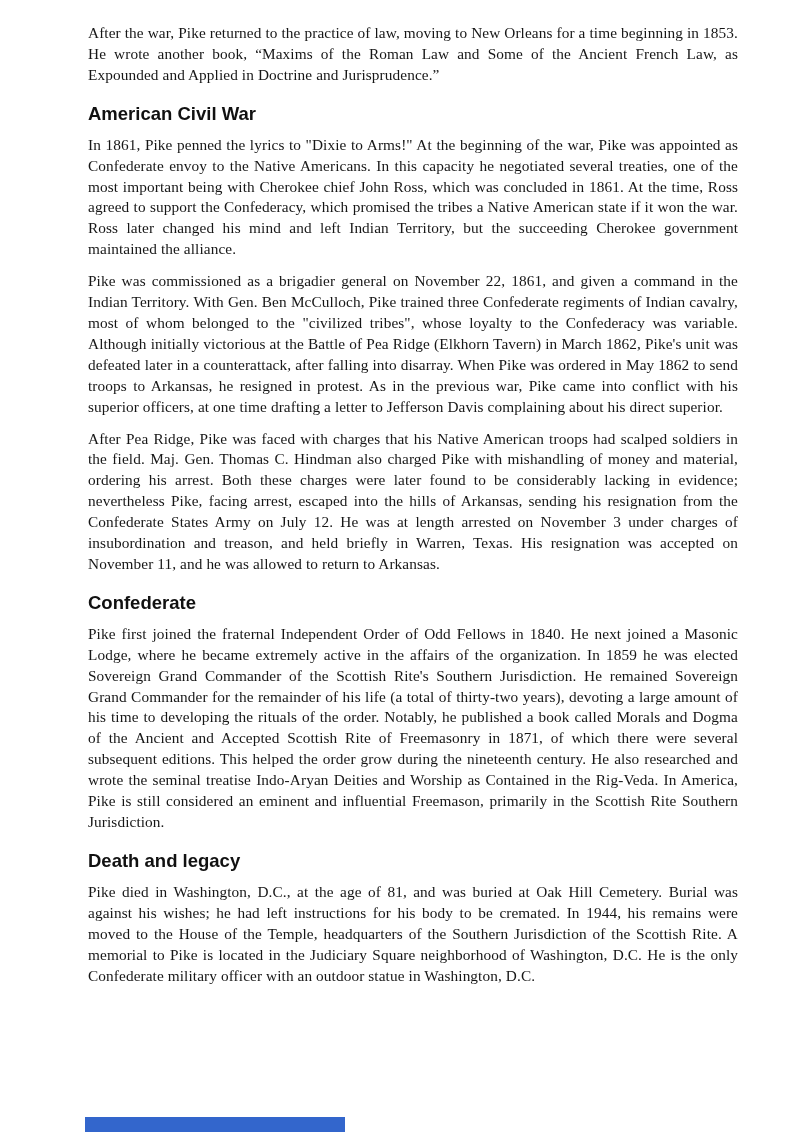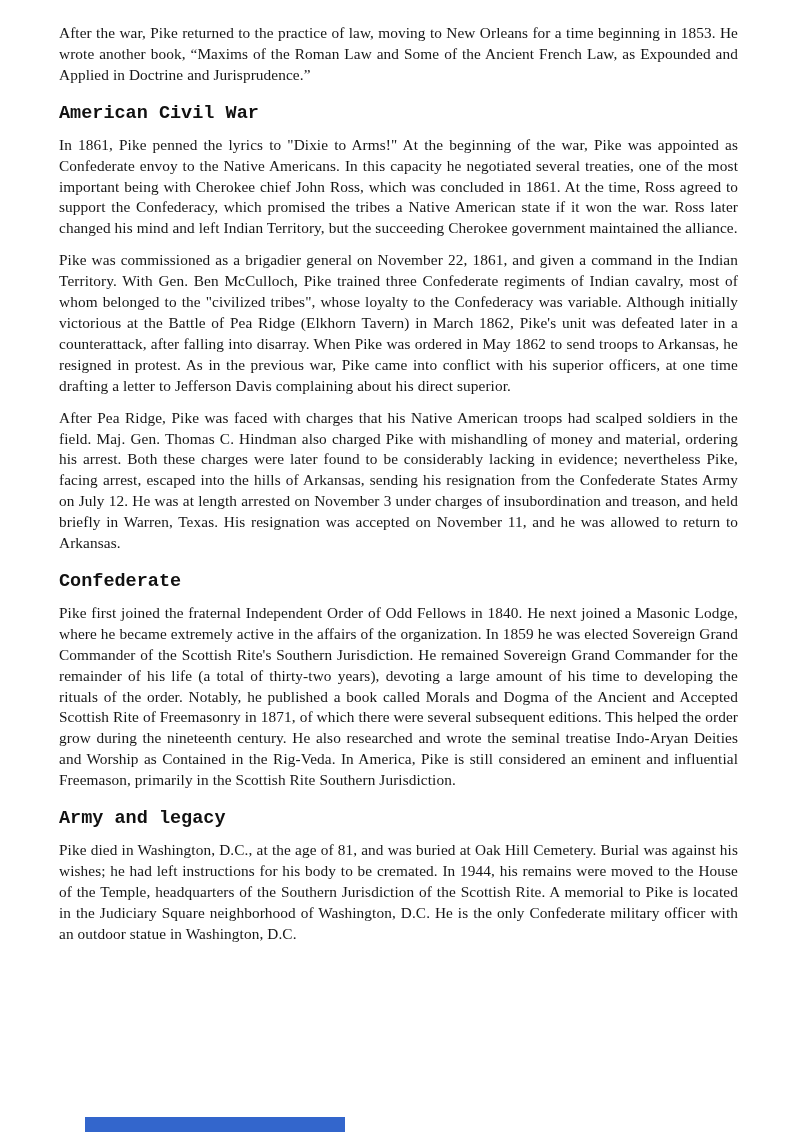--- a/index.html
+++ b/index.html
@@ -10,32 +10,32 @@
   .page {
     position: relative;
     width: 800px;
     height: 1132px;
     background: #ffffff;
     overflow: hidden;
     font-family: "Liberation Serif", serif;
     color: #161616;
   }
   .content {
-    padding: 23px 62px 0 59px;
+    padding: 23px 62px 0 88px;
   }
   .content p {
     margin: 0 0 11px 0;
     font-size: 15.3px;
     line-height: 20.9px;
     text-align: justify;
     text-justify: inter-word;
     letter-spacing: 0.1px;
   }
   .content h2 {
-    font-family: Liberation Mono, monospace;
+    font-family: Liberation Sans, sans-serif;
     font-weight: bold;
     font-size: 18.5px;
     line-height: 22px;
     color: #111111;
     margin: 17px 0 10px 0;
   }
   .bottom-bar {
     position: absolute;
     left: 85px;
     bottom: 0;
@@ -52,19 +52,19 @@
     <p>After the war, Pike returned to the practice of law, moving to New Orleans for a time beginning in 1853. He wrote another book, “Maxims of the Roman Law and Some of the Ancient French Law, as Expounded and Applied in Doctrine and Jurisprudence.”</p>
 
     <h2>American Civil War</h2>
     <p>In 1861, Pike penned the lyrics to "Dixie to Arms!" At the beginning of the war, Pike was appointed as Confederate envoy to the Native Americans. In this capacity he negotiated several treaties, one of the most important being with Cherokee chief John Ross, which was concluded in 1861. At the time, Ross agreed to support the Confederacy, which promised the tribes a Native American state if it won the war. Ross later changed his mind and left Indian Territory, but the succeeding Cherokee government maintained the alliance.</p>
     <p>Pike was commissioned as a brigadier general on November 22, 1861, and given a command in the Indian Territory. With Gen. Ben McCulloch, Pike trained three Confederate regiments of Indian cavalry, most of whom belonged to the "civilized tribes", whose loyalty to the Confederacy was variable. Although initially victorious at the Battle of Pea Ridge (Elkhorn Tavern) in March 1862, Pike's unit was defeated later in a counterattack, after falling into disarray. When Pike was ordered in May 1862 to send troops to Arkansas, he resigned in protest. As in the previous war, Pike came into conflict with his superior officers, at one time drafting a letter to Jefferson Davis complaining about his direct superior.</p>
     <p>After Pea Ridge, Pike was faced with charges that his Native American troops had scalped soldiers in the field. Maj. Gen. Thomas C. Hindman also charged Pike with mishandling of money and material, ordering his arrest. Both these charges were later found to be considerably lacking in evidence; nevertheless Pike, facing arrest, escaped into the hills of Arkansas, sending his resignation from the Confederate States Army on July 12. He was at length arrested on November 3 under charges of insubordination and treason, and held briefly in Warren, Texas. His resignation was accepted on November 11, and he was allowed to return to Arkansas.</p>
 
     <h2>Confederate</h2>
     <p>Pike first joined the fraternal Independent Order of Odd Fellows in 1840. He next joined a Masonic Lodge, where he became extremely active in the affairs of the organization. In 1859 he was elected Sovereign Grand Commander of the Scottish Rite's Southern Jurisdiction. He remained Sovereign Grand Commander for the remainder of his life (a total of thirty-two years), devoting a large amount of his time to developing the rituals of the order. Notably, he published a book called Morals and Dogma of the Ancient and Accepted Scottish Rite of Freemasonry in 1871, of which there were several subsequent editions. This helped the order grow during the nineteenth century. He also researched and wrote the seminal treatise Indo-Aryan Deities and Worship as Contained in the Rig-Veda. In America, Pike is still considered an eminent and influential Freemason, primarily in the Scottish Rite Southern Jurisdiction.</p>
 
-    <h2>Army and legacy</h2>
+    <h2>Death and legacy</h2>
     <p>Pike died in Washington, D.C., at the age of 81, and was buried at Oak Hill Cemetery. Burial was against his wishes; he had left instructions for his body to be cremated. In 1944, his remains were moved to the House of the Temple, headquarters of the Southern Jurisdiction of the Scottish Rite. A memorial to Pike is located in the Judiciary Square neighborhood of Washington, D.C. He is the only Confederate military officer with an outdoor statue in Washington, D.C.</p>
 
   </div>
 
   <div class="bottom-bar" style="background: rgb(51, 102, 204);"></div>
 </div>
 
 </body></html>

